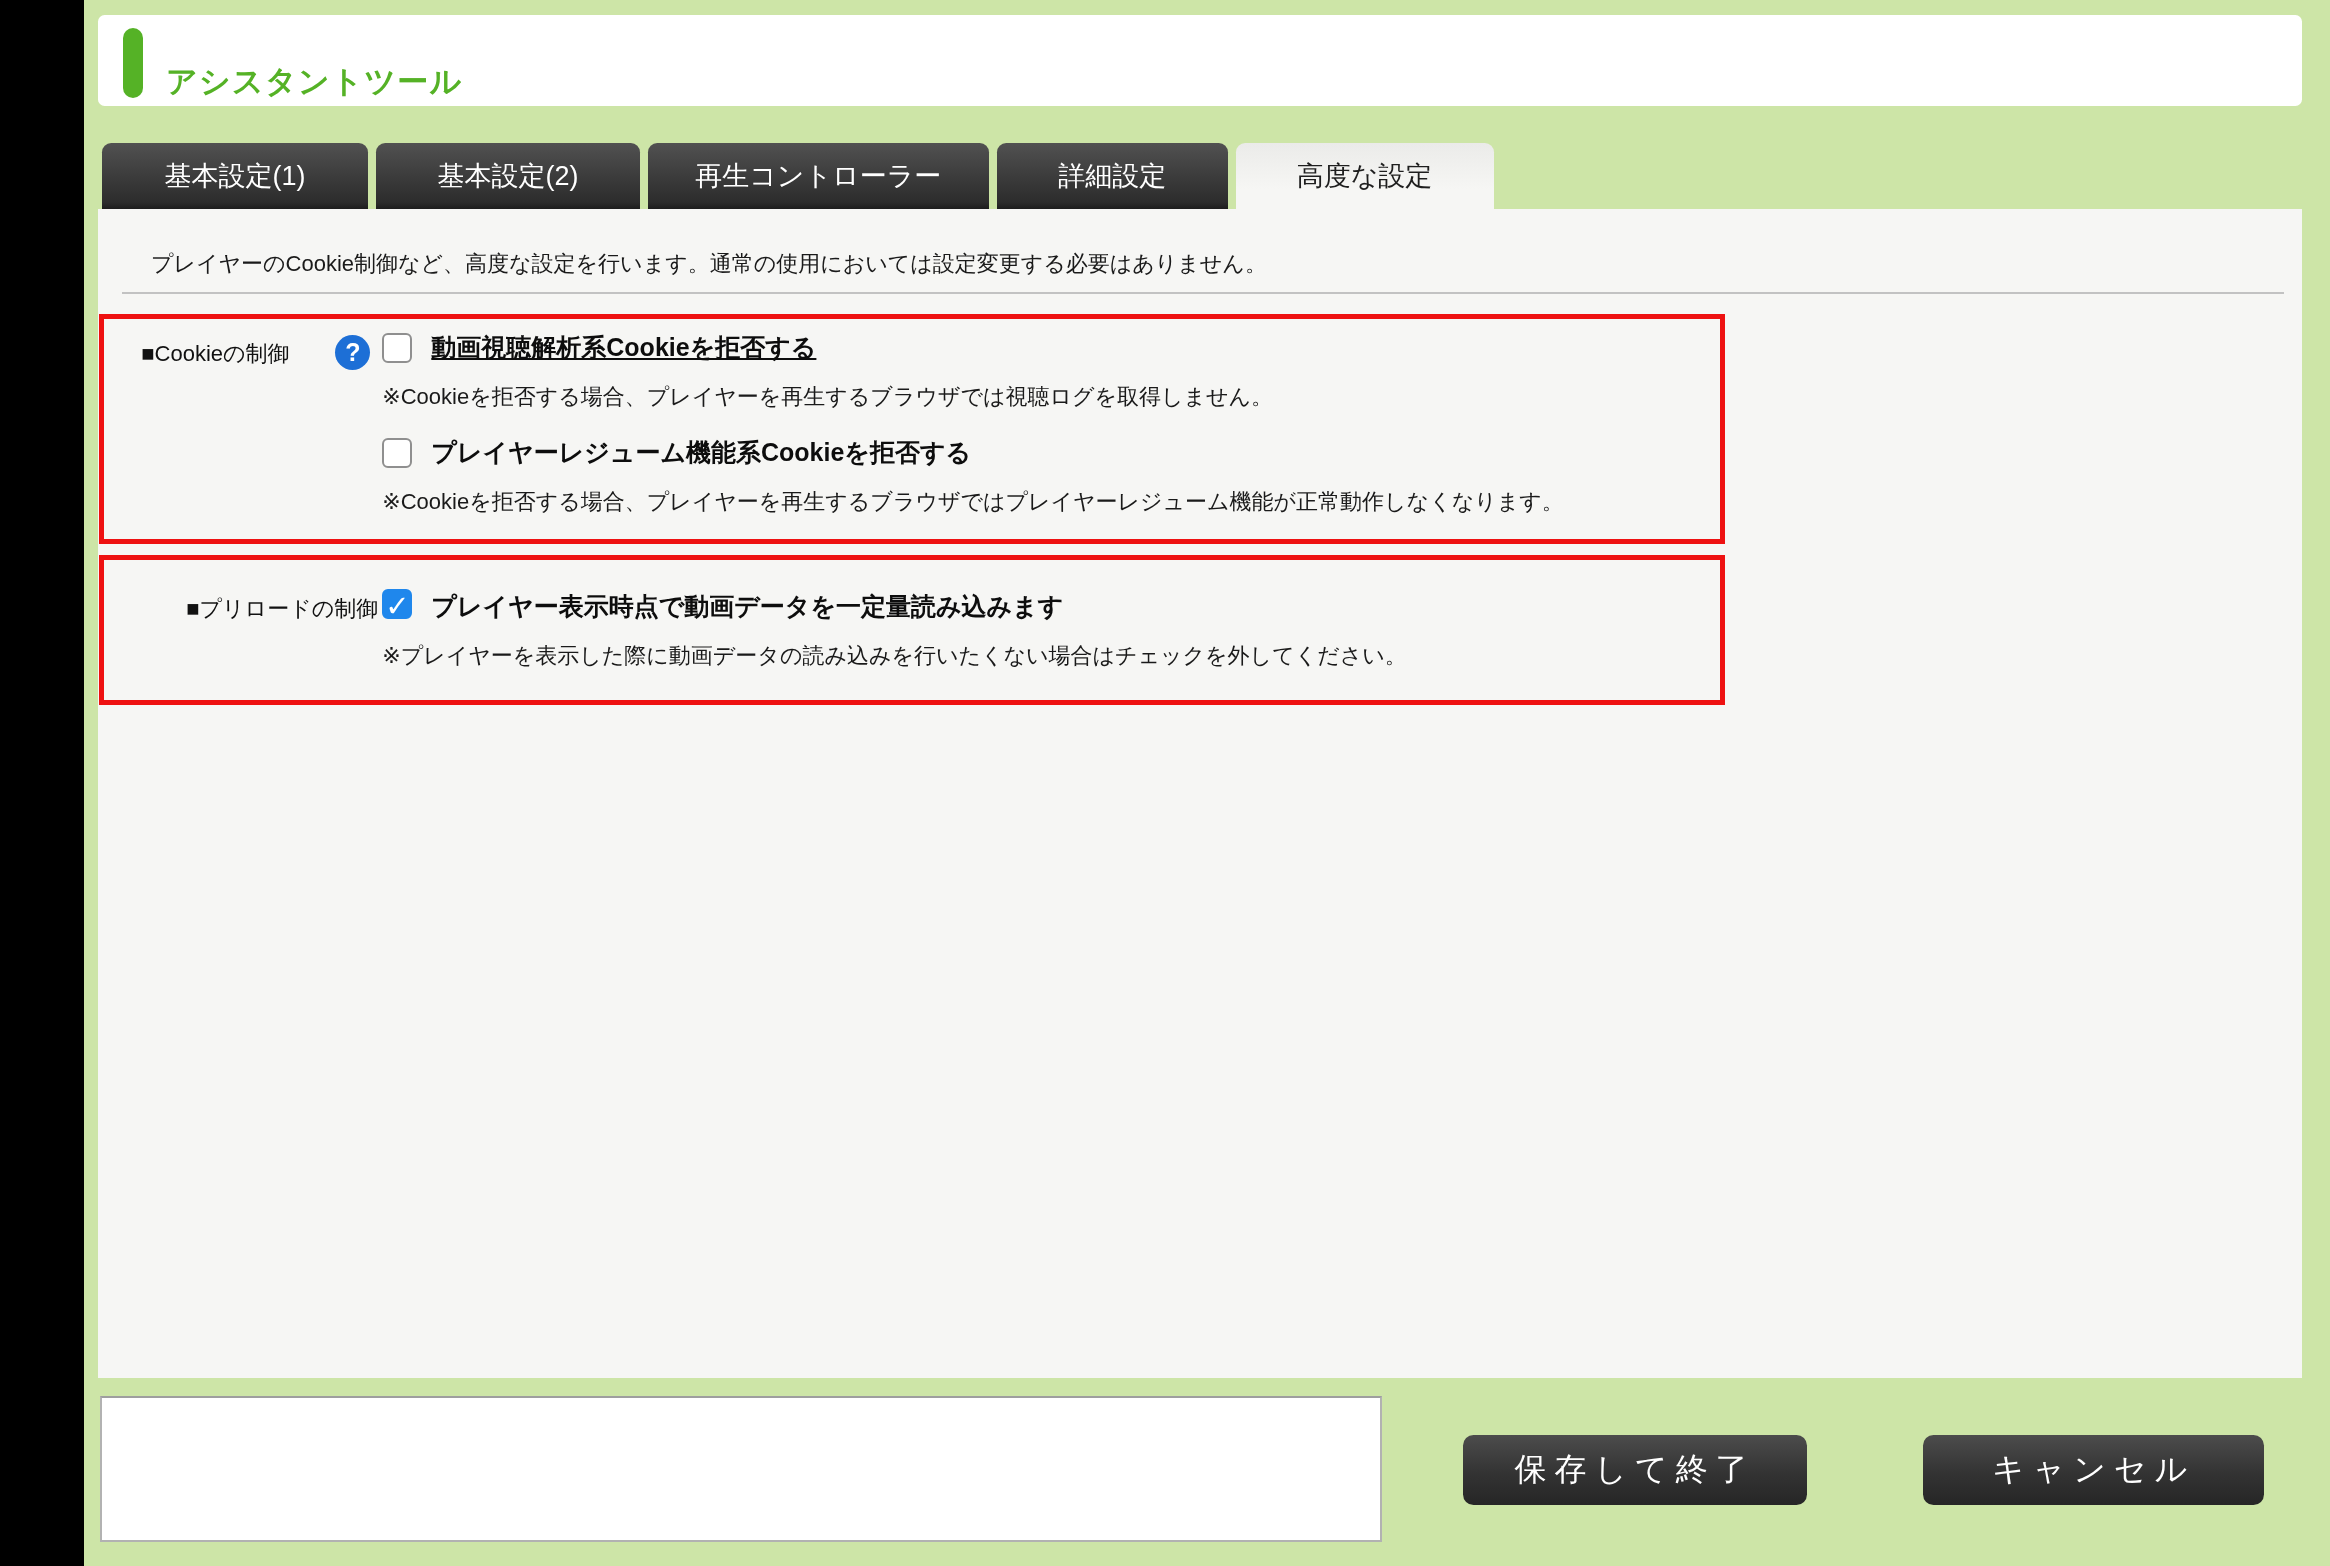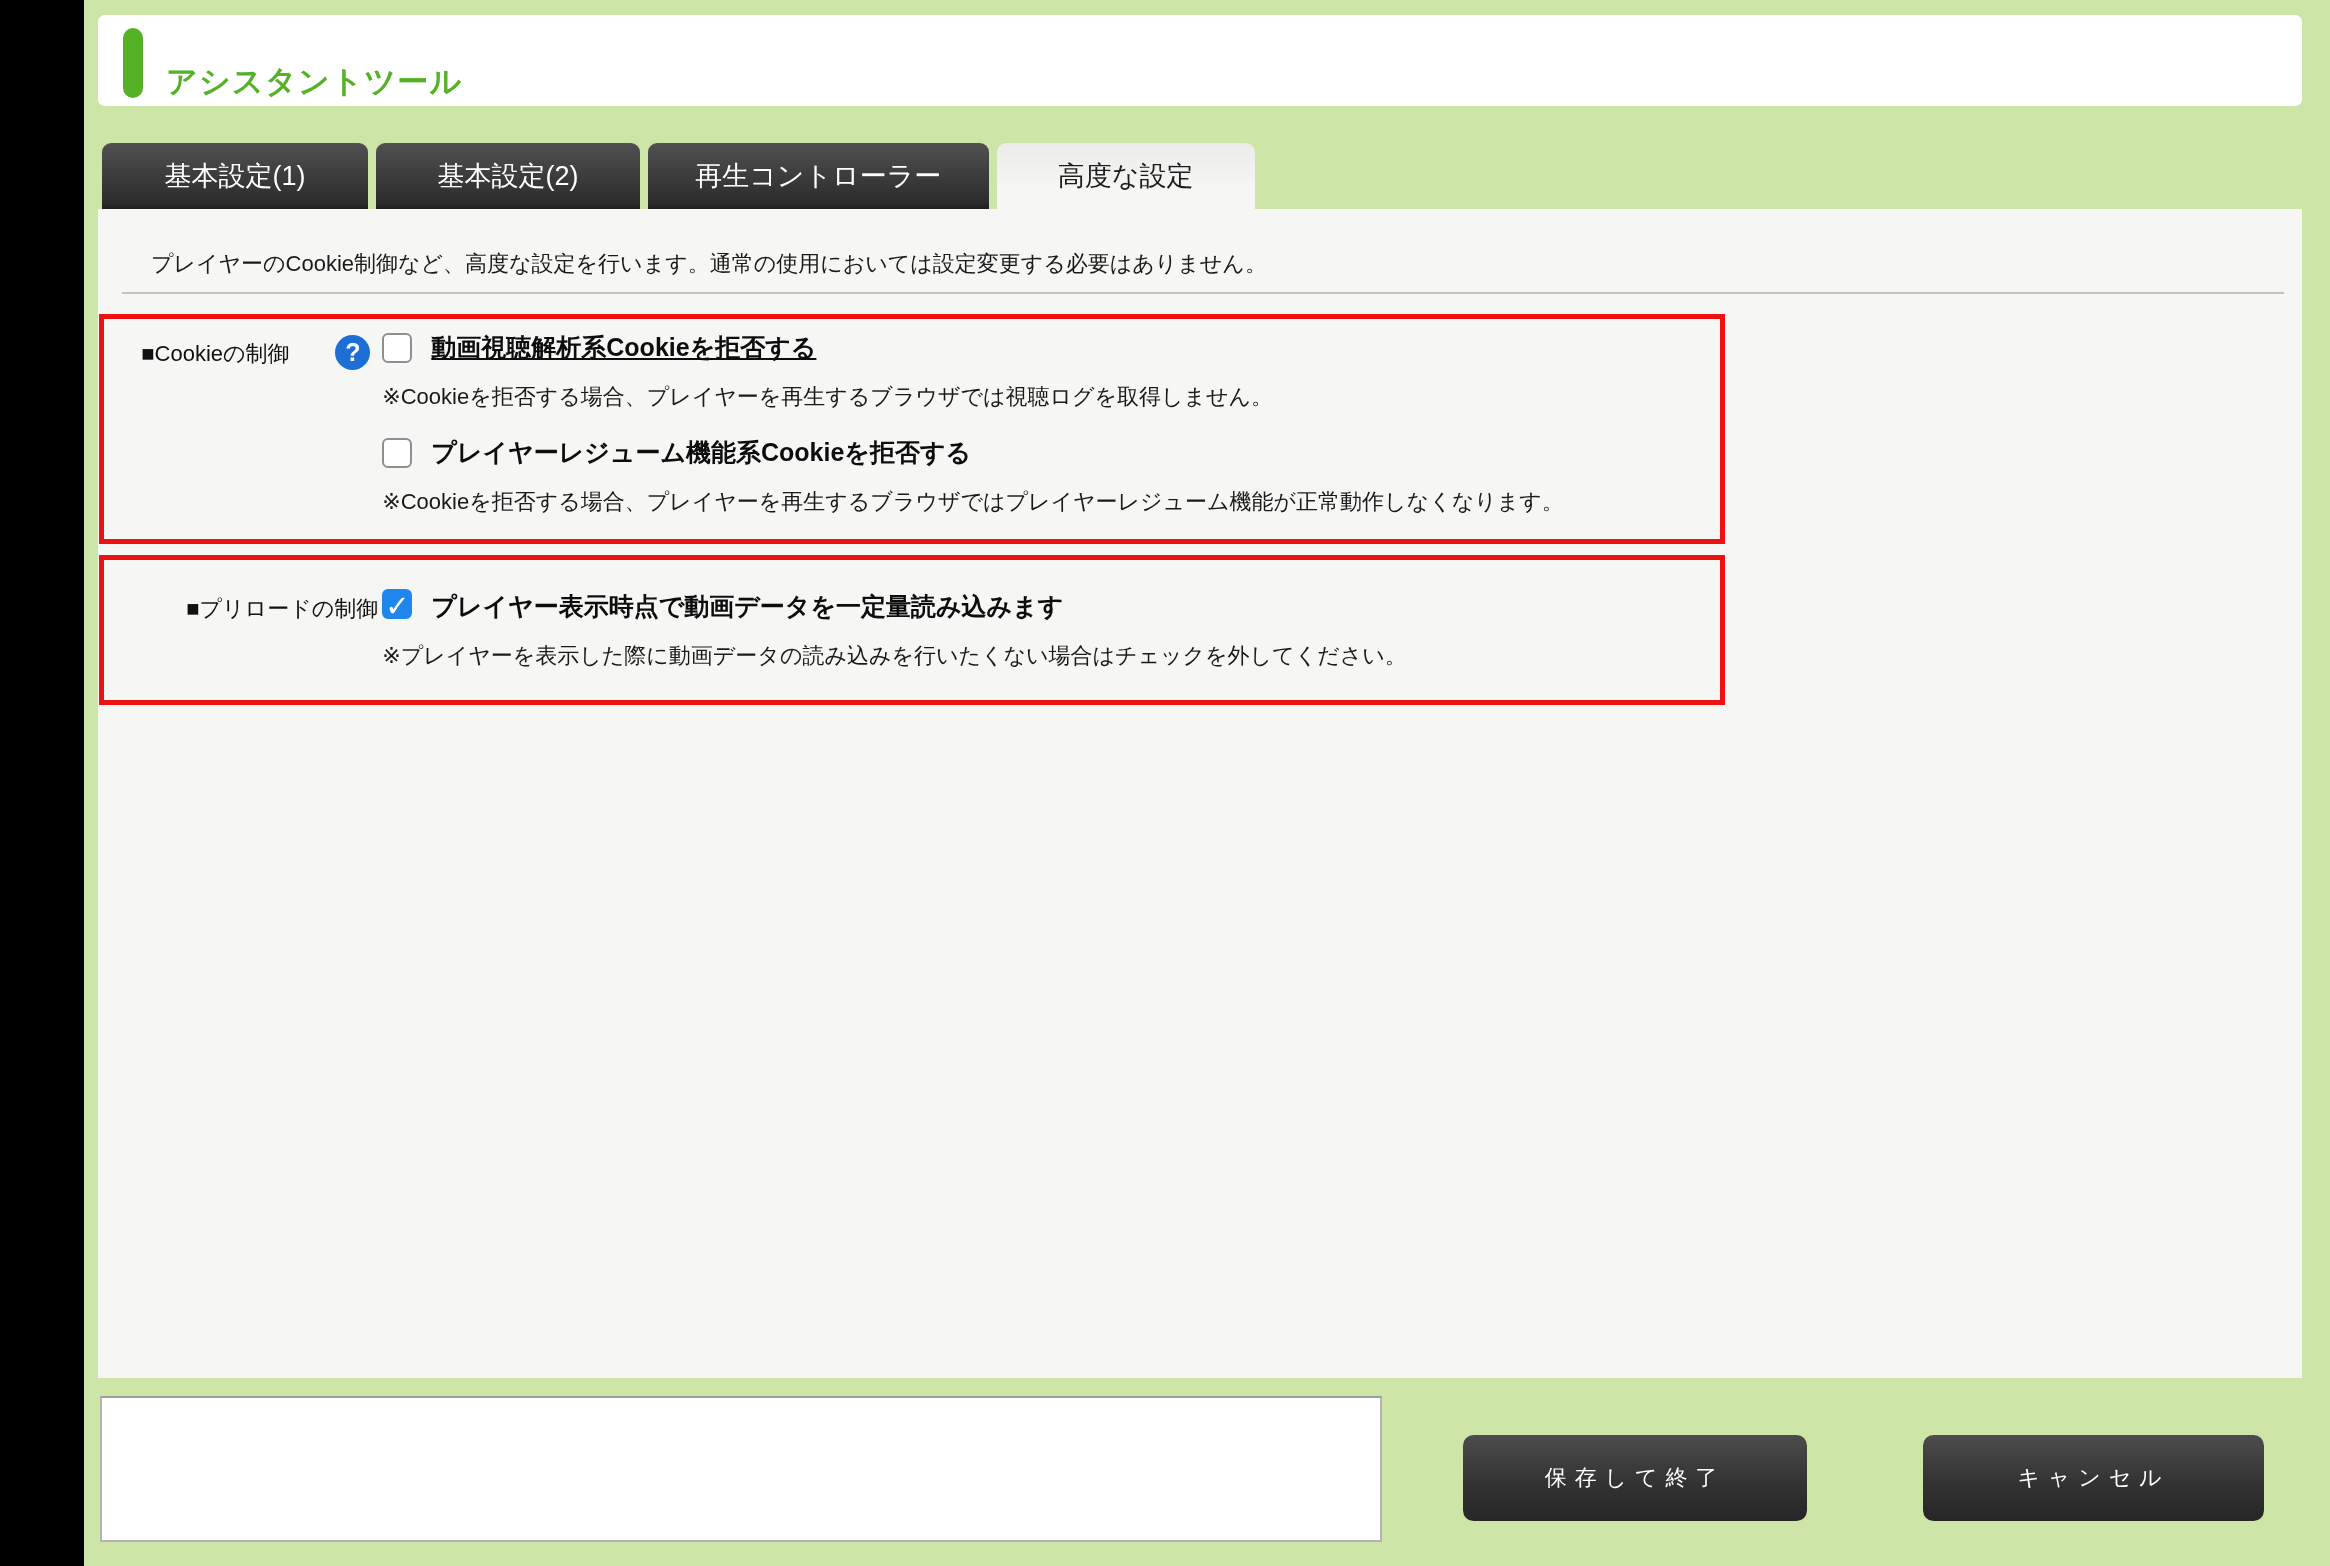--- a/index.html
+++ b/index.html
@@ -95,23 +95,23 @@
   .note{
     position:absolute;margin:0;font-size:22px;color:#1a1a1a;white-space:nowrap;
   }
   
   .bottom-box{
     position:absolute;left:100px;top:1396px;width:1282px;height:146px;
     box-sizing:border-box;background:#ffffff;
     border:2.6px solid #b2b2b2;border-top-color:#9e9e9e;
   }
   .btn{
-    position:absolute;top:1435px;height:86px;border:none;
+    position:absolute;top:1435px;height:70px;border:none;
     background:linear-gradient(#4c4c4c,#333333 55%,#262626);
-    color:#ffffff;font-size:22px;letter-spacing:7.9px;
+    color:#ffffff;font-size:32px;letter-spacing:7.9px;
     font-family:Liberation Serif, serif;
     border-radius:10.5px;cursor:pointer;
   }
   .btn.save{left:1463px;width:344px;}
   .btn.cancel{left:1923px;width:341px;}
 </style>
 </head>
 <body>
 
 <div class="canvas">
@@ -120,20 +120,21 @@
 
   <div class="title-bar">
     <span class="title-accent"></span>
     <h1 class="title-text">アシスタントツール</h1>
   </div>
 
   <div class="tabs">
     <div class="tab t1">基本設定(1)</div>
     <div class="tab t2">基本設定(2)</div>
     <div class="tab t3">再生コントローラー</div>
+    <div class="tab t4">詳細設定</div>
     <div class="tab t5 active">高度な設定</div>
   </div>
 
   <div class="content">
 
     <p class="description">プレイヤーのCookie制御など、高度な設定を行います。通常の使用においては設定変更する必要はありません。</p>
     <div class="divider"></div>
 
     <div class="redbox box1">
       <span class="sec-label" style="left:37px;top:19.7px;">■Cookieの制御</span>

